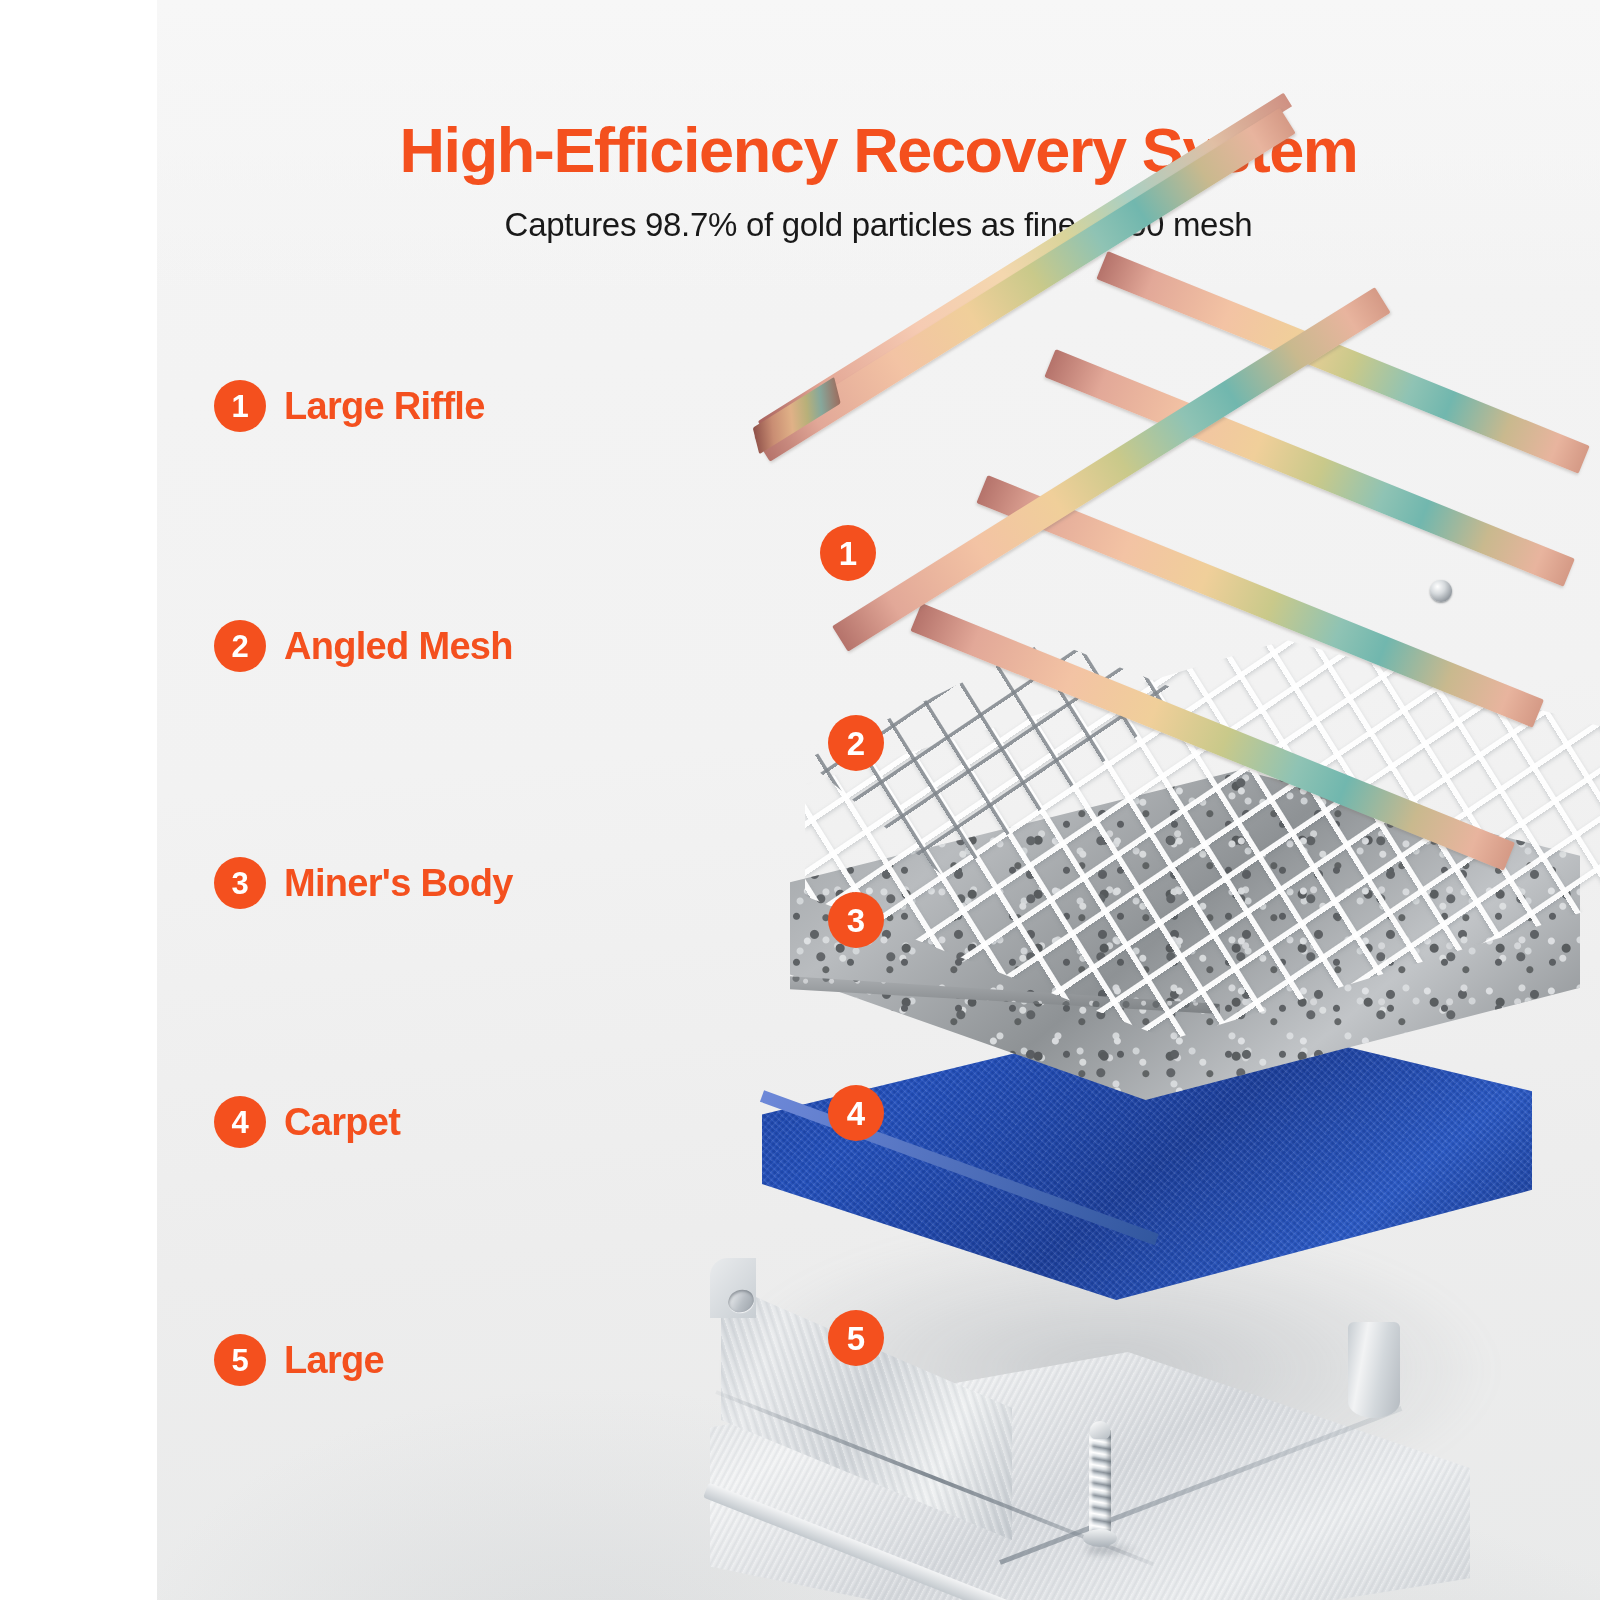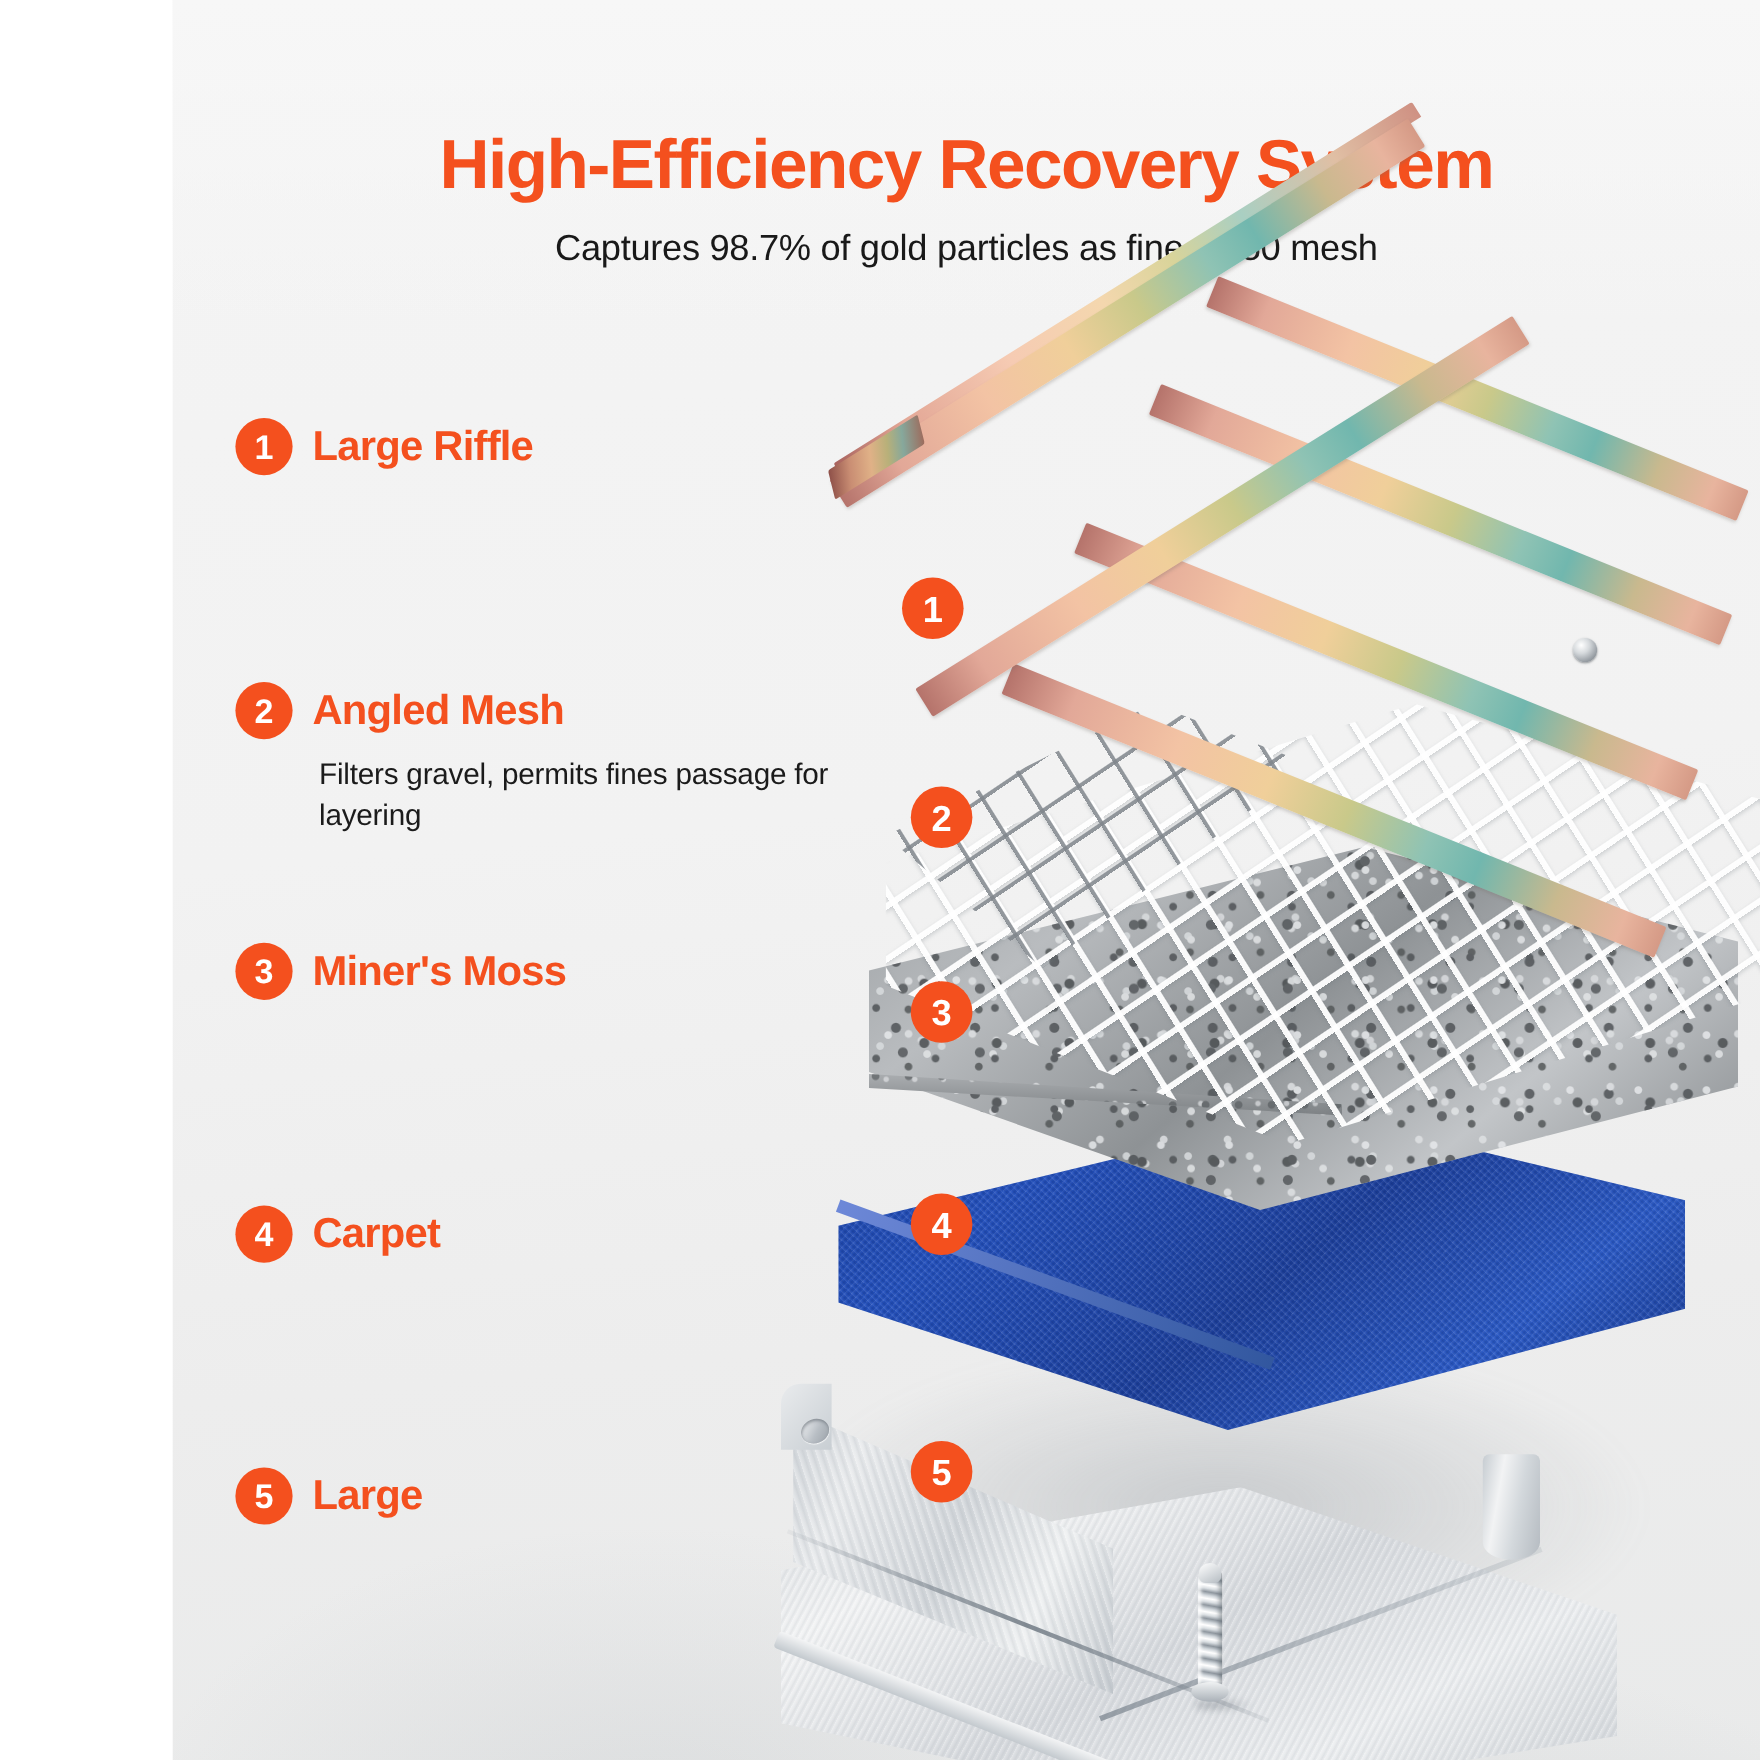--- a/index.html
+++ b/index.html
@@ -318,27 +318,26 @@
         <div class="badge">1</div>
         <div class="feature-title">Large Riffle</div>
       </div>
     </div>
 
     <div class="feature f2">
       <div class="feature-head">
         <div class="badge">2</div>
         <div class="feature-title">Angled Mesh</div>
       </div>
-      <div class="feature-desc">Filters gravel, permits fines passage for layering</div>
     </div>
 
     <div class="feature f3">
       <div class="feature-head">
         <div class="badge">3</div>
-        <div class="feature-title">Miner's Moss</div>
+        <div class="feature-title">Miner's Body</div>
       </div>
     </div>
 
     <div class="feature f4">
       <div class="feature-head">
         <div class="badge">4</div>
         <div class="feature-title">Carpet</div>
       </div>
     </div>
 

